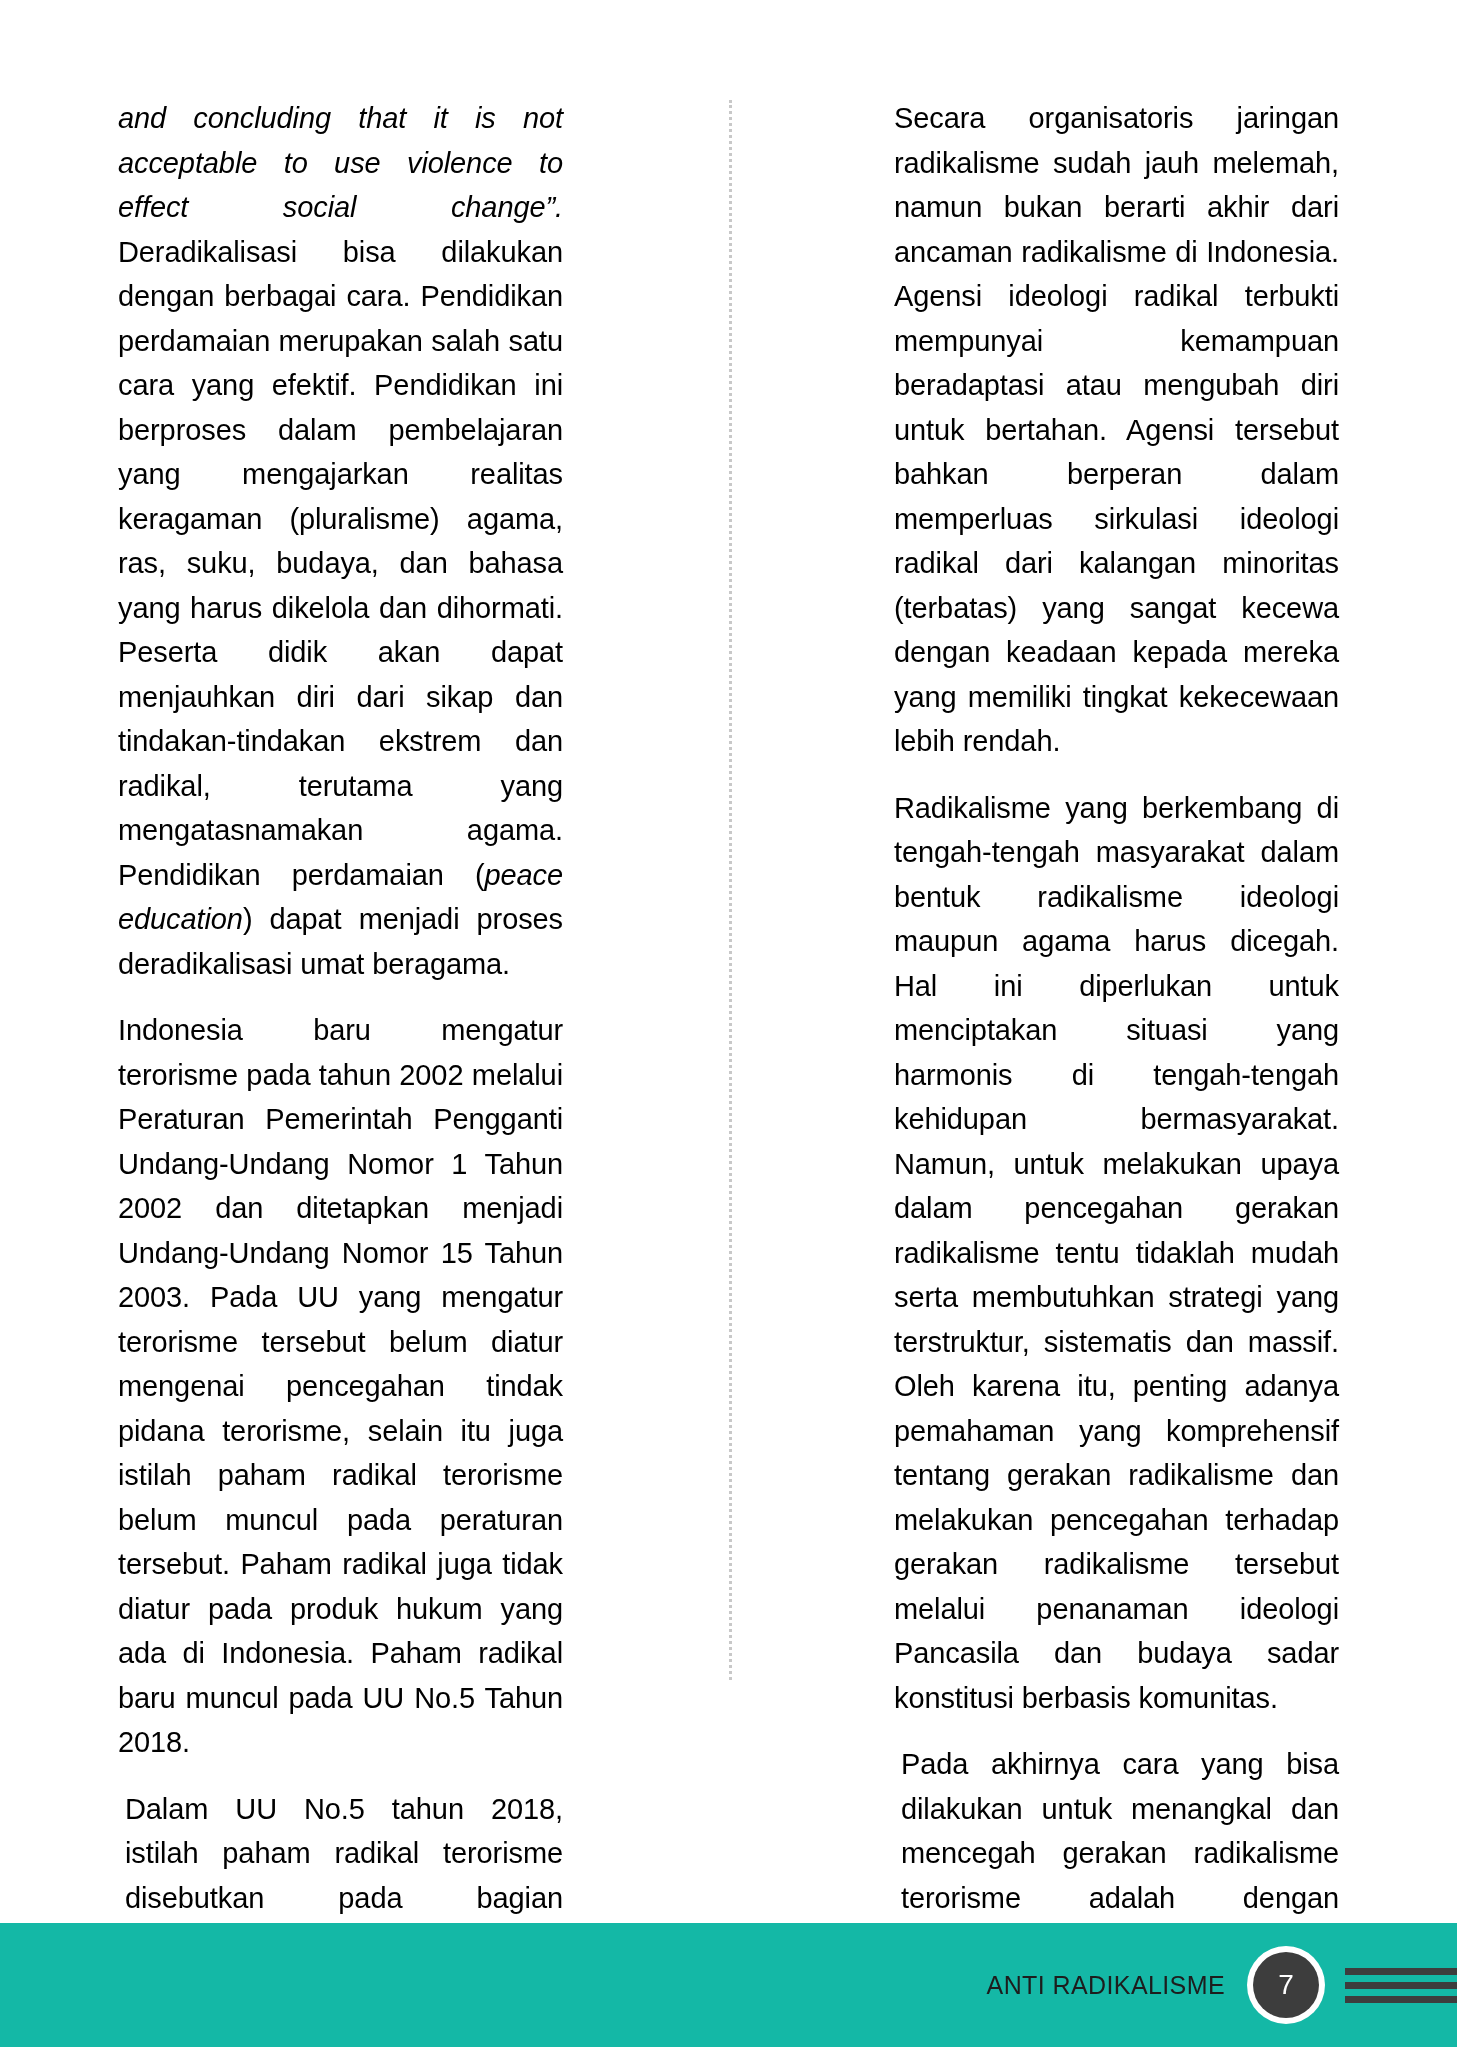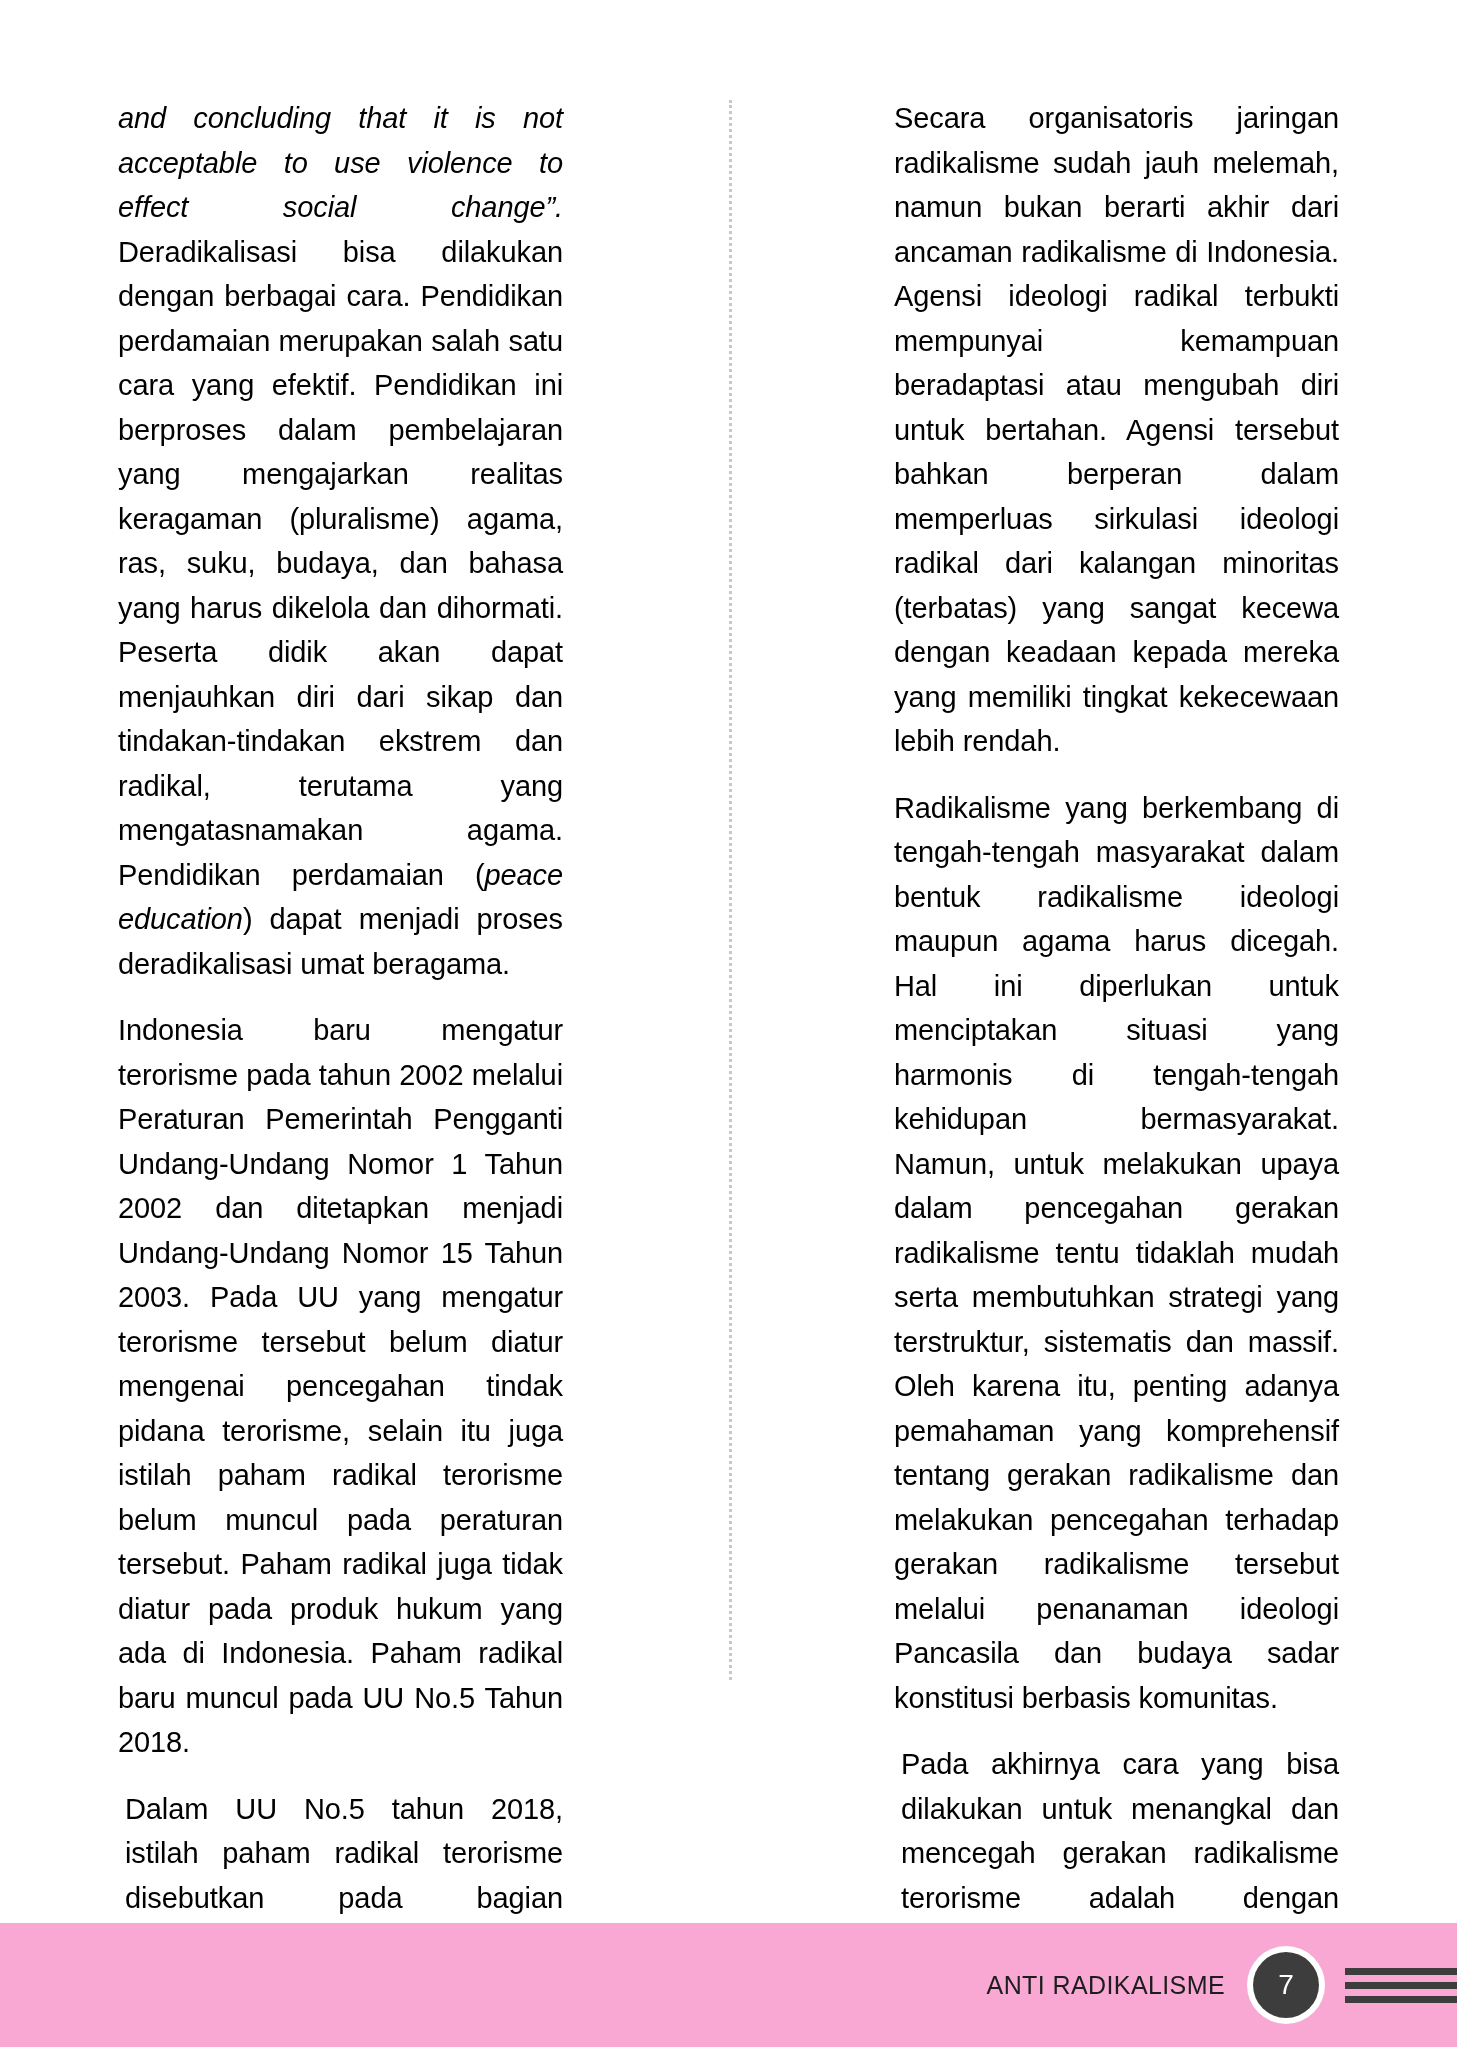--- a/index.html
+++ b/index.html
@@ -71,21 +71,21 @@
 
   .it { font-style: italic; }
 
   
   #footer {
     position: absolute;
     left: 0;
     top: 1923px;
     width: 1457px;
     height: 124px;
-    background: #f9a8d4;
+    background: #14b8a6;
   }
   #footer-inner {
     position: absolute;
     right: 0;
     top: 0;
     height: 124px;
     display: flex;
     flex-direction: row;
     align-items: center;
   }

